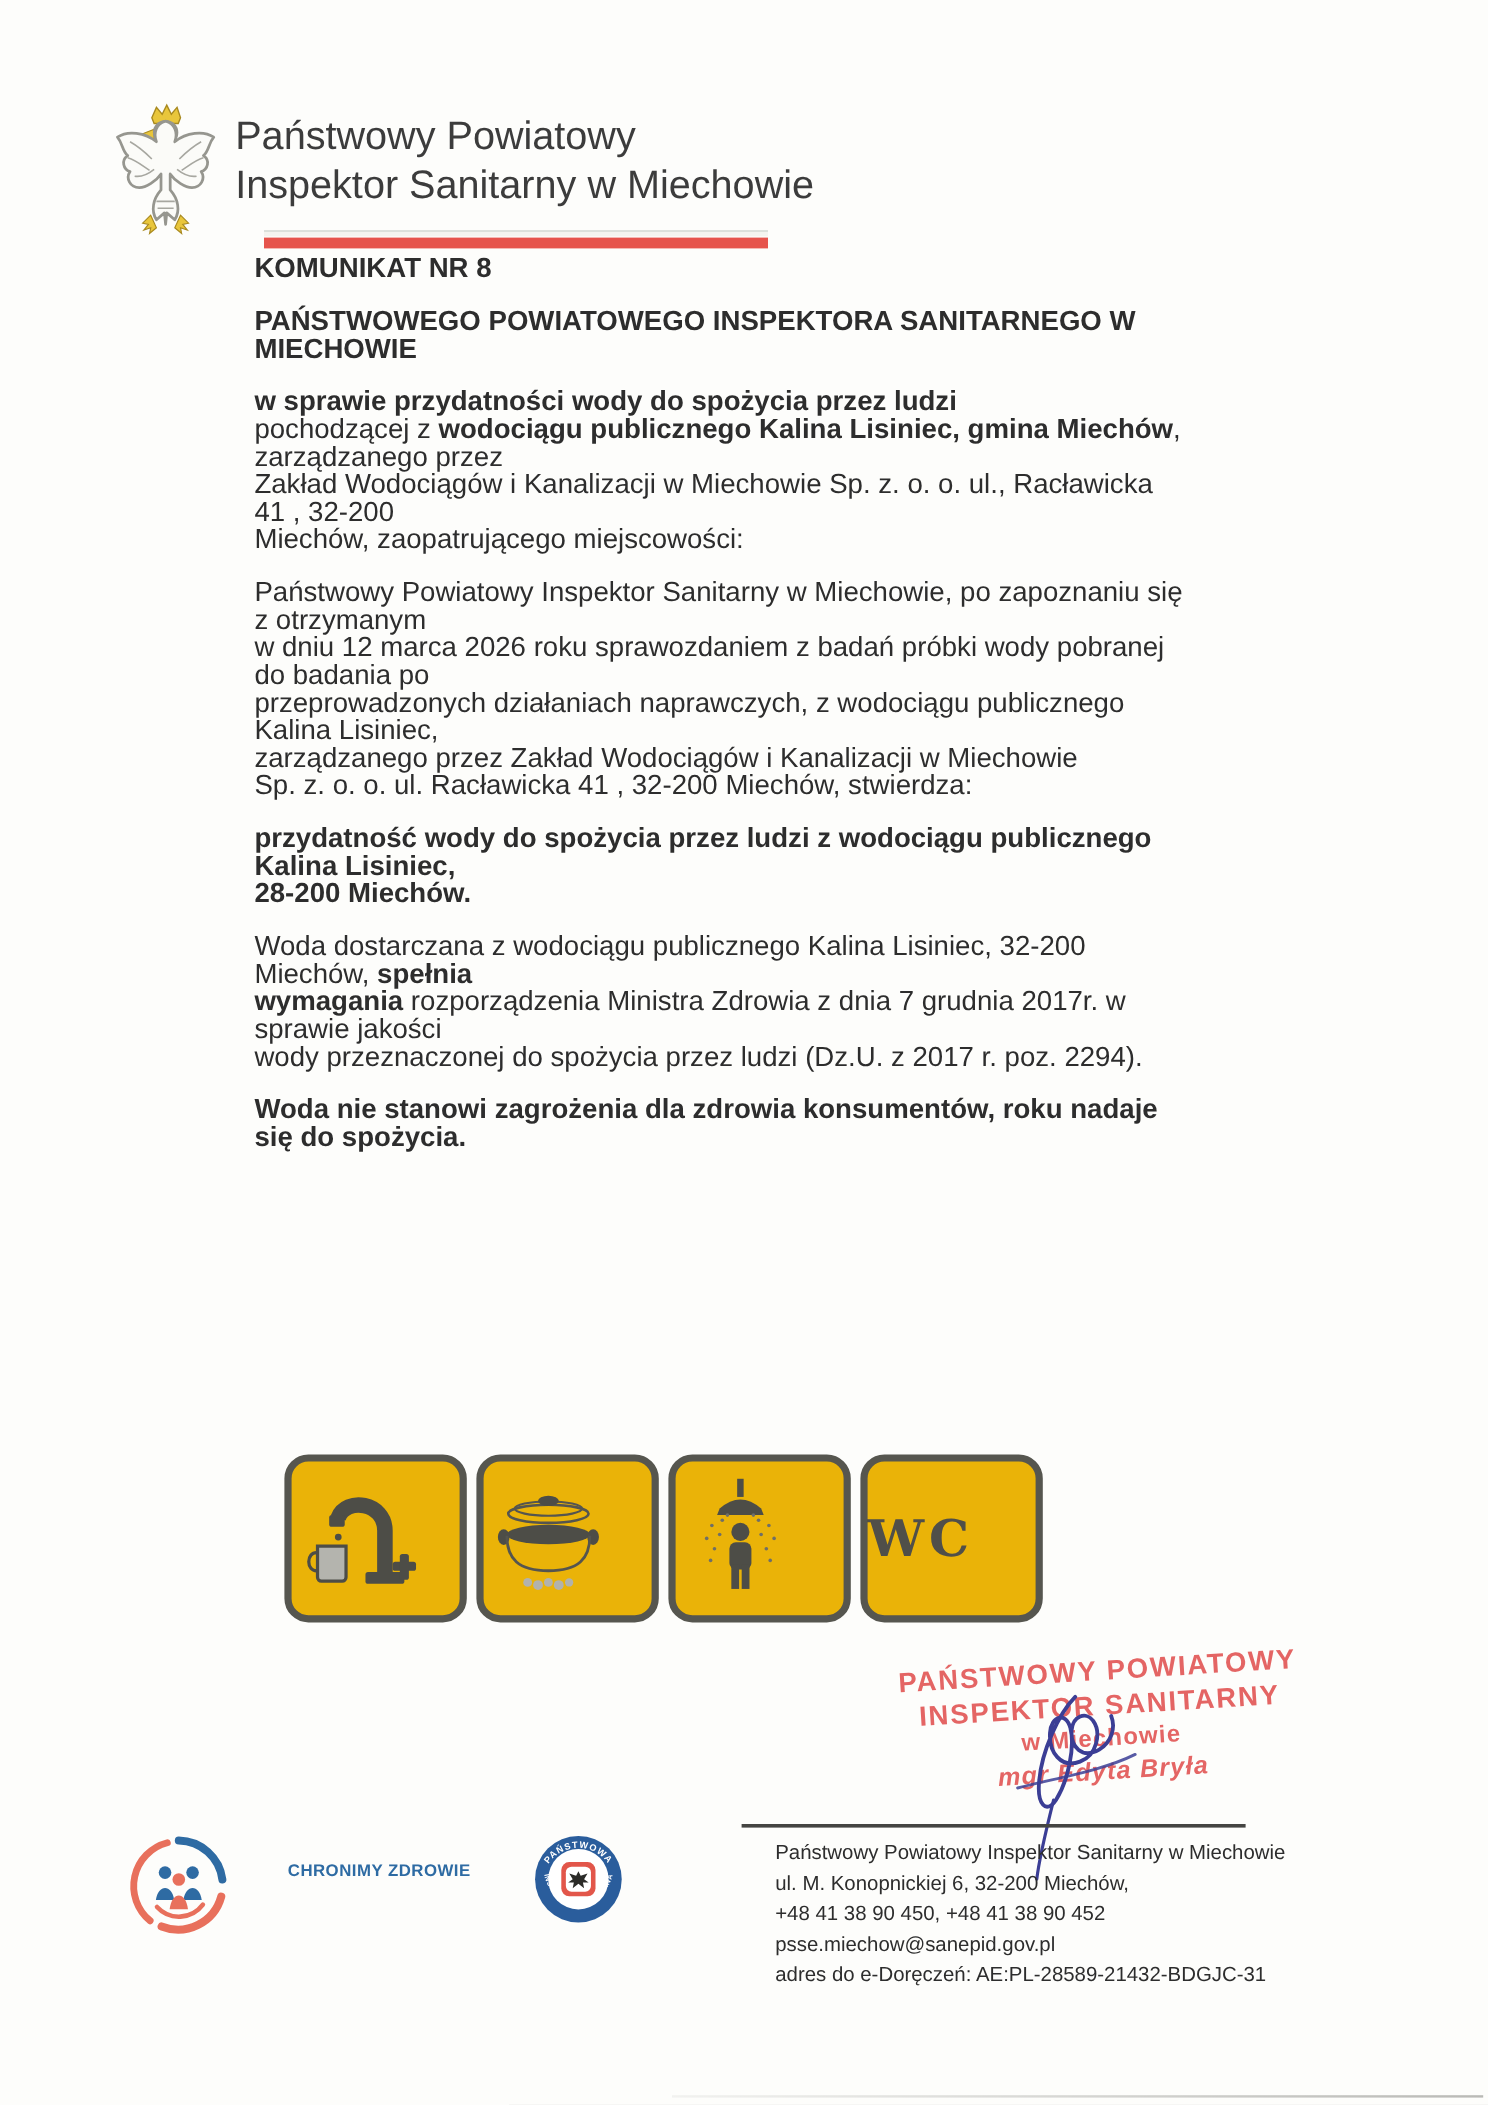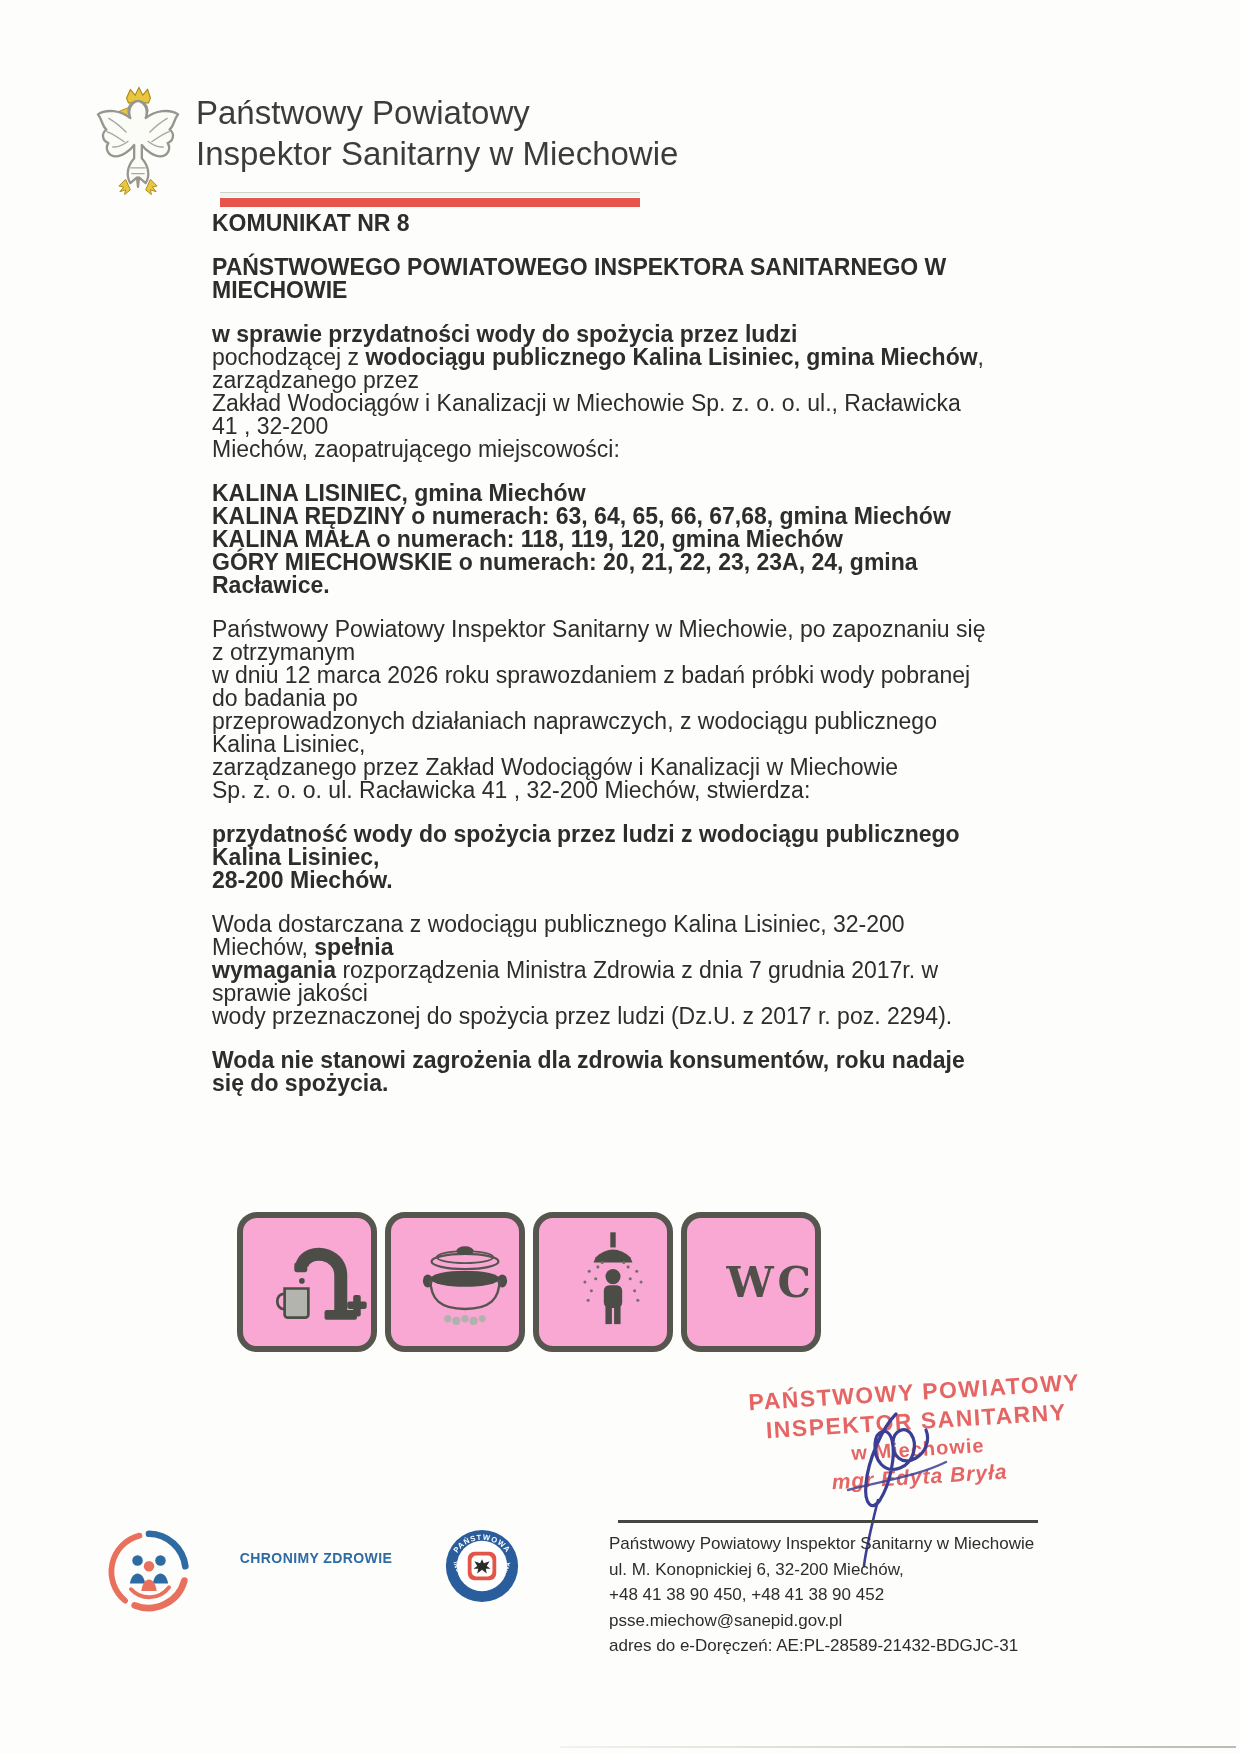--- a/index.html
+++ b/index.html
@@ -15,37 +15,37 @@
   .flag-red{height:9px;background:#e6544c;margin-top:1px;}
 
   
   .doc-body{position:absolute;left:212px;top:212px;width:780px;font-size:23px;}
   .doc-body p{margin:0 0 21px;line-height:23px;}
   .pre{white-space:pre-line;}
   .b{font-weight:700;}
 
   
   .picto-row{position:absolute;left:237px;top:1212px;display:flex;gap:8px;}
-  .picto{width:140px;height:140px;box-sizing:border-box;border:6.5px solid #56564f;
-         border-radius:20px;background:#f9a8d4;display:flex;align-items:center;justify-content:flex-end;}
+  .picto{width:152px;height:140px;box-sizing:border-box;border:6.5px solid #56564f;
+         border-radius:20px;background:#eab308;display:flex;align-items:center;justify-content:flex-start;}
   .picto svg{width:108px;height:108px;}
   .wc-label{font-family:"DejaVu Serif",serif;font-weight:700;font-size:42px;
             letter-spacing:4px;color:#504f49;}
 
   
   .stamp{position:absolute;left:737px;top:1378px;width:360px;text-align:center;
          transform:rotate(-3.5deg);color:#e15150;font-weight:700;opacity:.88;}
   .stamp-l1,.stamp-l2{font-size:23px;line-height:29px;letter-spacing:1.5px;}
   .stamp-l3{font-size:20px;line-height:27px;letter-spacing:1px;}
   .stamp-l4{font-size:21px;line-height:28px;font-style:italic;letter-spacing:1px;}
   .signature{position:absolute;left:818px;top:1400px;width:150px;height:175px;}
 
   
   .footer-sep{position:absolute;left:618px;top:1520px;width:420px;height:2.5px;background:#454542;}
-  .footer-contact{position:absolute;left:609px;top:1531px;font-size:17px;line-height:25.5px;
+  .footer-contact{position:absolute;left:646px;top:1531px;font-size:17px;line-height:25.5px;
                   white-space:pre-line;color:#2d2d2d;}
   .logo-health{position:absolute;left:106px;top:1528px;width:86px;height:86px;}
   .slogan{position:absolute;left:204px;top:1544px;width:224px;text-align:center;
           color:#2e6ba3;font-weight:700;font-size:14px;line-height:29px;letter-spacing:.4px;}
   .badge{position:absolute;left:444px;top:1528px;width:76px;height:76px;}
   .bottom-line{position:absolute;left:560px;top:1746px;width:676px;height:2px;
                background:linear-gradient(to right,rgba(160,160,155,.12),rgba(130,130,125,.55));}
 </style>
 </head>
 <body>
@@ -80,24 +80,20 @@
 
   <main class="doc-body">
     <p class="b">KOMUNIKAT NR 8</p>
     <p class="b">PAŃSTWOWEGO POWIATOWEGO INSPEKTORA SANITARNEGO W MIECHOWIE</p>
 
     <p class="pre"><span class="b">w sprawie przydatności wody do spożycia przez ludzi
 </span><span>pochodzącej z </span><span class="b">wodociągu publicznego Kalina Lisiniec, gmina Miechów</span><span>, zarządzanego przez
 Zakład Wodociągów i Kanalizacji w Miechowie Sp. z. o. o. ul., Racławicka 41 , 32-200
 Miechów, zaopatrującego miejscowości:</span></p>
 
-    <p class="pre b">KALINA LISINIEC, gmina Miechów
-KALINA RĘDZINY o numerach: 63, 64, 65, 66, 67,68, gmina Miechów
-KALINA MAŁA o numerach: 118, 119, 120, gmina Miechów
-GÓRY MIECHOWSKIE o numerach: 20, 21, 22, 23, 23A, 24, gmina Racławice.</p>
 
     <p class="pre">Państwowy Powiatowy Inspektor Sanitarny w Miechowie, po zapoznaniu się z otrzymanym
 w dniu 12 marca 2026 roku sprawozdaniem z badań próbki wody pobranej do badania po
 przeprowadzonych działaniach naprawczych, z wodociągu publicznego Kalina Lisiniec,
 zarządzanego przez Zakład Wodociągów i Kanalizacji w Miechowie
 Sp. z. o. o. ul. Racławicka 41 , 32-200 Miechów, stwierdza:</p>
 
     <p class="pre b">przydatność wody do spożycia przez ludzi z wodociągu publicznego Kalina Lisiniec,
 28-200 Miechów.</p>
 

